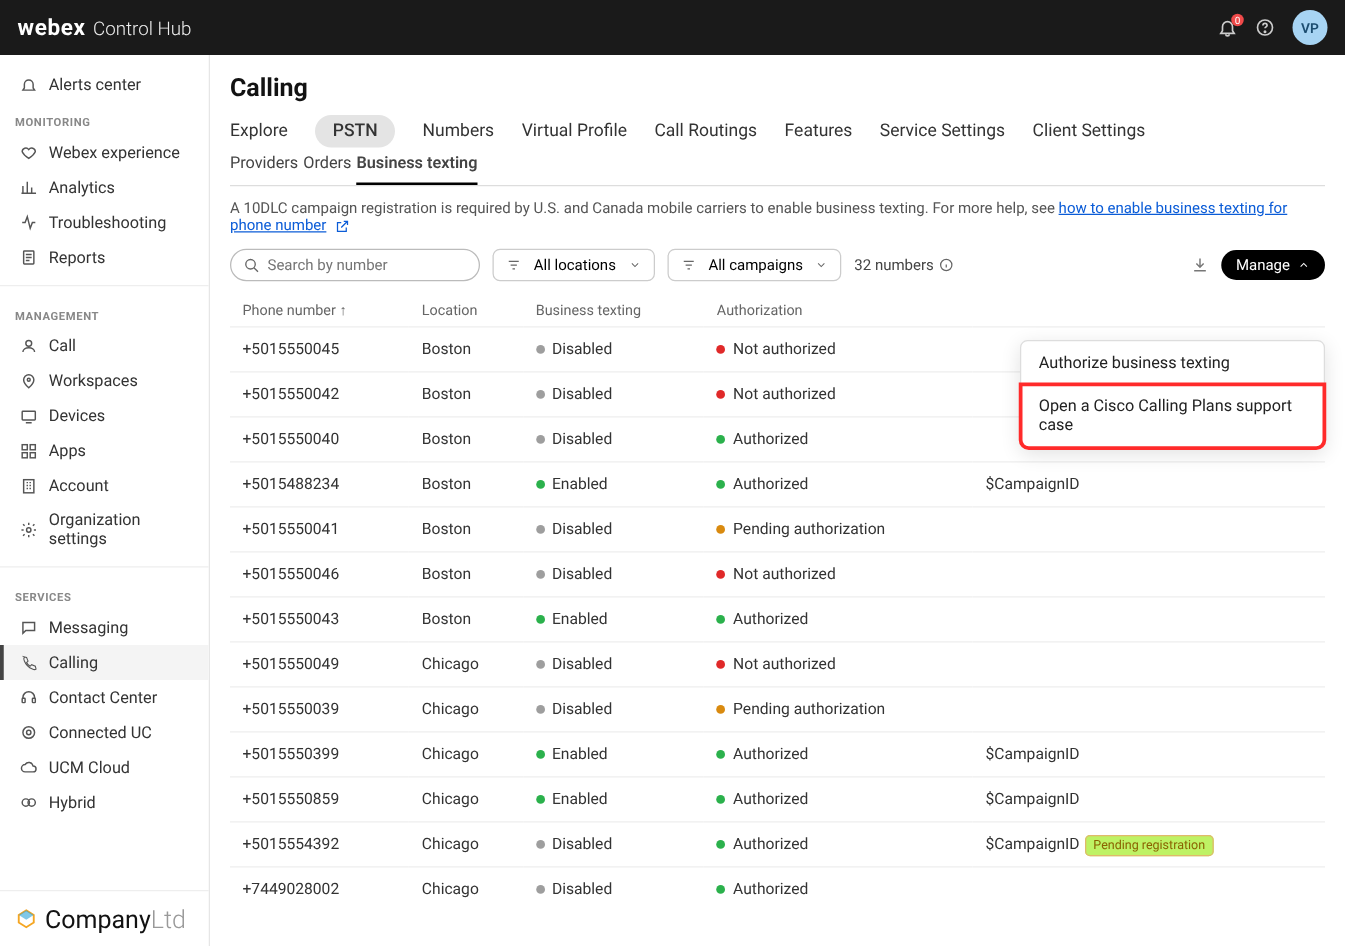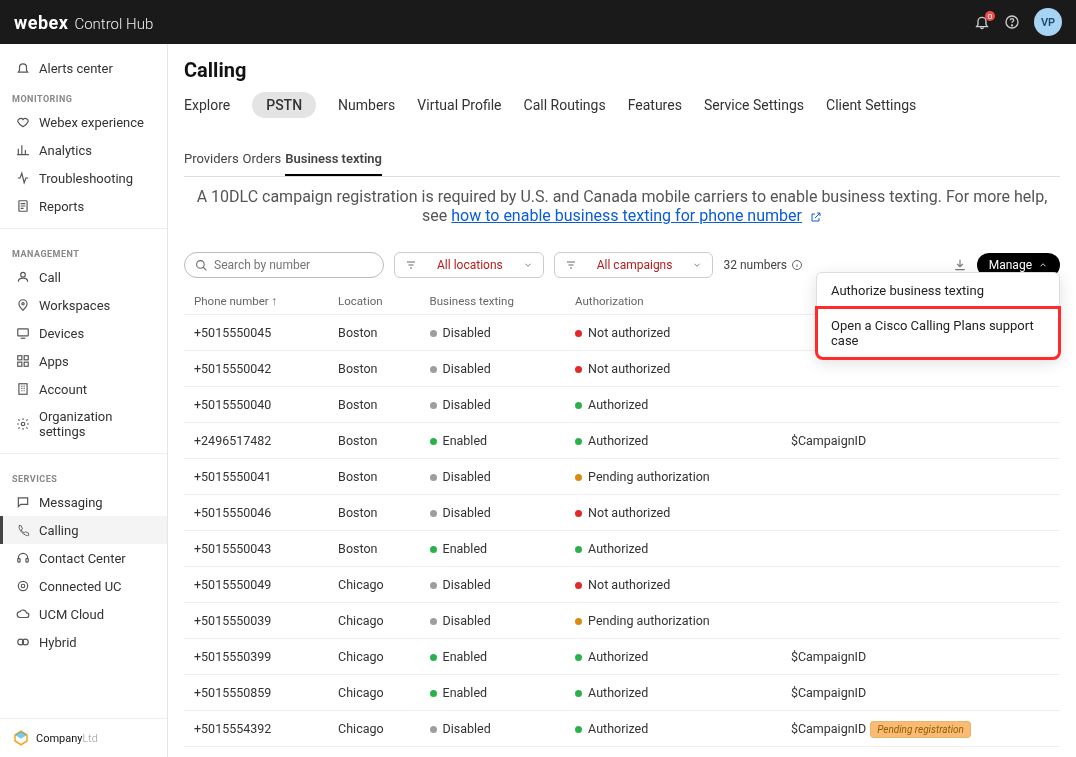--- a/index.html
+++ b/index.html
@@ -20,56 +20,56 @@
   .shell { display: flex; height: calc(100% - 44px); }
   .sidebar { width: 168px; border-right: 1px solid #e6e6e6; padding: 10px 0 0 0; display:flex; flex-direction:column; }
   .side-list { flex:1; overflow:hidden;}
   .side-item { display: flex; align-items: center; gap: 8px; padding: 6px 12px; font-size: 13px; color: #333; cursor: pointer; border-left: 3px solid transparent;}
   .side-item.active { background:#f4f4f4; border-left-color:#444; }
   .side-head { padding: 12px 12px 4px; font-size: 9px; letter-spacing: 0.5px; color: #888; font-weight: 700; text-transform: uppercase; }
   .side-sep { border-top:1px solid #eee; margin:8px 0;}
   .side-icon { width:16px; height:16px; display:inline-flex; align-items:center; justify-content:center; color:#555; flex:none;}
   .company { display:flex; align-items:center; gap:6px; padding:10px 12px; border-top:1px solid #eee;}
   .company-logo { width:18px; height:18px; }
-  .company-name { font-size:11px; }
+  .company-name { font-size:20px; }
   .company-name .ltd { color:#999; font-weight:300;}
 
   
   .main { flex: 1; padding: 14px 16px 0 16px; overflow: hidden; position:relative;}
   h1 { font-size: 20px; font-weight: 700; margin-bottom: 10px; }
-  .tabs { display: flex; gap: 22px; align-items: center; margin-bottom: 33px; }
+  .tabs { display: flex; gap: 22px; align-items: center; margin-bottom: 5px; }
   .tab { font-size: 14px; color: #333; padding: 5px 0; cursor:pointer;}
   .tab.pill { background:#e4e4e4; border-radius:14px; padding:5px 14px; font-weight:500;}
   .subtabs { display:flex; gap:4px; border-bottom:1px solid #ddd; margin-bottom:10px;}
   .subtab { font-size:13px; padding:0 0 8px 0; color:#444; cursor:pointer;}
   .subtab.active { font-weight:600; border-bottom:2px solid #000; }
 
-  .info-line { font-size:16px; color:#555; margin-bottom:27px;text-align:center; }
+  .info-line { font-size:12px; color:#555; margin-bottom:12px; }
   .info-line a { color:#0b5cd7; text-decoration:underline;}
   .ext-icon { display:inline-flex; vertical-align:middle; margin-left:4px; color:#0b5cd7;}
 
   .toolbar { display:flex; align-items:center; gap:10px; margin-bottom:10px; }
   .search-box { display:flex; align-items:center; gap:6px; border:1px solid #bbb; border-radius:16px; padding:5px 10px; width:200px;}
   .search-box input { border:none; outline:none; font-size:12px; width:100%; background:transparent;}
-  .filter-box { display:flex; align-items:center; gap:20px; border:1px solid #ccc; border-radius:6px; padding:5px 10px; font-size:12px; color:#b91c1c; cursor:pointer;text-align:center;}
+  .filter-box { display:flex; align-items:center; gap:10px; border:1px solid #ccc; border-radius:6px; padding:5px 10px; font-size:12px; color:#000000; cursor:pointer;text-align:center;}
   .chev { width:10px; height:10px;}
   .count { font-size:12px; color:#444; display:flex; align-items:center; gap:4px;}
   .spacer { flex:1; }
   .dl-icon { color:#777; cursor:pointer;}
   .manage-btn { background:#000; color:#fff; border-radius:14px; padding:5px 12px; font-size:12px; display:flex; align-items:center; gap:6px; cursor:pointer;}
 
   table { width:100%; border-collapse:collapse; font-size:12.5px;}
   thead th { text-align:left; font-weight:400; color:#666; padding:6px 10px; font-size:11.5px;}
   tbody td { padding:10px 10px; border-top:1px solid #eee; color:#333;}
   .dot { width:7px; height:7px; border-radius:50%; display:inline-block; margin-right:6px; vertical-align:middle;}
   .dot.grey { background:#9e9e9e;}
   .dot.green { background:#2bb14c;}
   .dot.red { background:#e02929;}
   .dot.orange { background:#d98a0f;}
-  .pill-badge { border:1px solid #e0b96b; background:#fdba74; color:#8a6200; font-size:10px; padding:2px 6px; border-radius:4px; margin-left:4px;font-style:italic;}
+  .pill-badge { border:1px solid #e0b96b; background:#bef264; color:#8a6200; font-size:10px; padding:2px 6px; border-radius:4px; margin-left:4px;}
 
   
   .dropdown { position:absolute; top:228px; right:16px; width:244px; background:#fff; border:1px solid #ddd; border-radius:6px; box-shadow:0 4px 16px rgba(0,0,0,0.12); z-index:50;}
   .dropdown-item { padding:10px 14px; font-size:13px; color:#222; cursor:pointer;}
   .dropdown-item.highlight { outline:3px solid #ff2a2a; outline-offset:-1px; border-radius:0 0 6px 6px;}
 
   svg { display:block; }
 </style>
 </head>
 <body>
@@ -391,21 +391,21 @@
             <td></td>
           </tr>
           <tr>
             <td>+5015550040</td>
             <td>Boston</td>
             <td><span class="dot grey"></span>Disabled</td>
             <td><span class="dot green"></span>Authorized</td>
             <td></td>
           </tr>
           <tr>
-            <td>+2496517482</td>
+            <td>+5015488234</td>
             <td>Boston</td>
             <td><span class="dot green"></span>Enabled</td>
             <td><span class="dot green"></span>Authorized</td>
             <td>$CampaignID</td>
           </tr>
           <tr>
             <td>+5015550041</td>
             <td>Boston</td>
             <td><span class="dot grey"></span>Disabled</td>
             <td><span class="dot orange"></span>Pending authorization</td>

